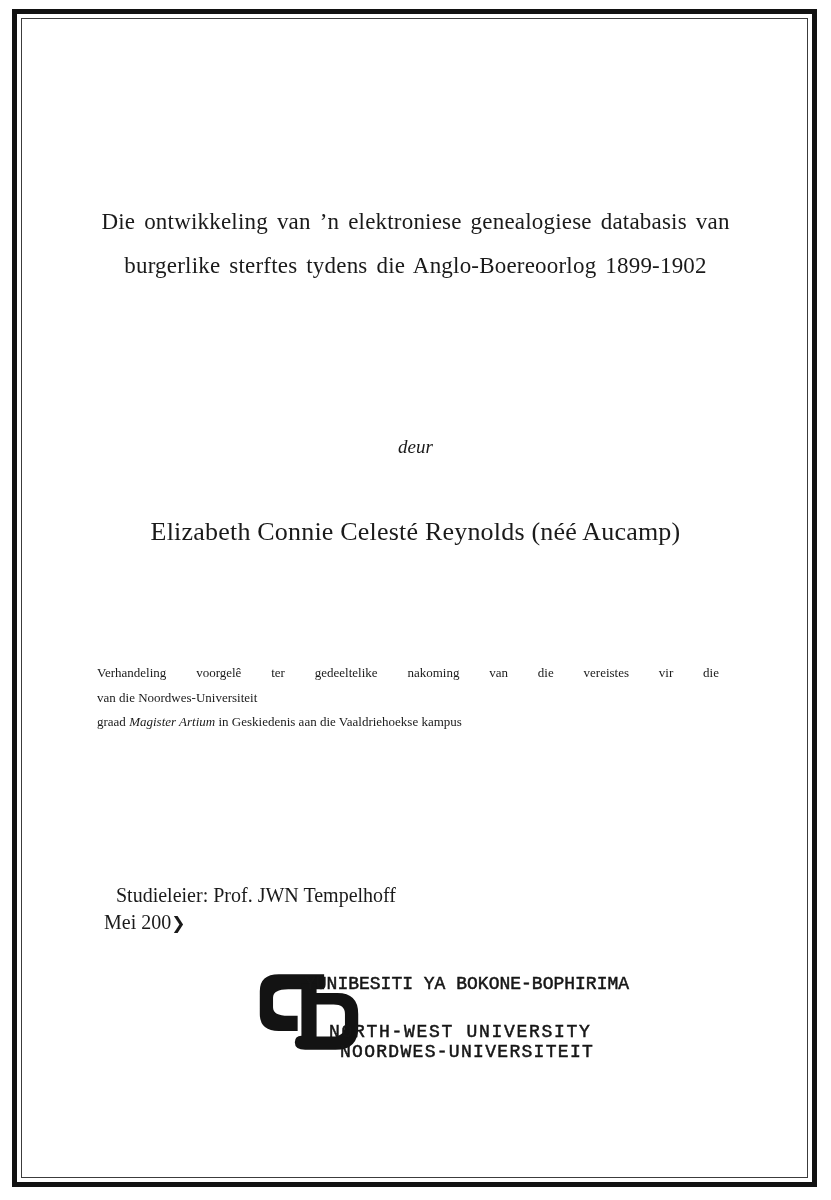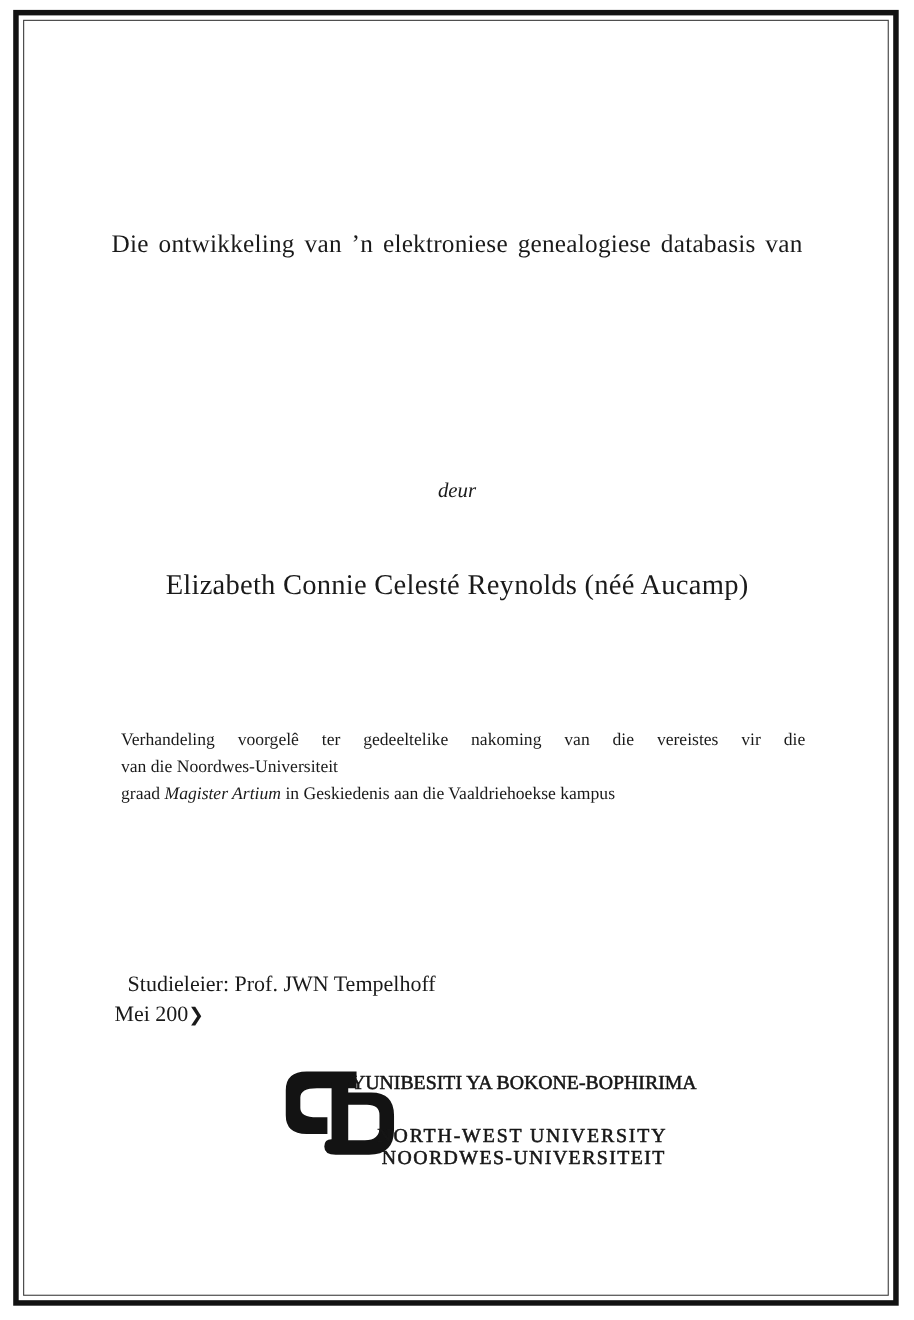--- a/index.html
+++ b/index.html
@@ -41,22 +41,22 @@
   }
   .author {
     position: absolute;
     top: 517px; left: 0; right: 0;
     text-align: center;
     font-size: 26px;
     letter-spacing: 0.2px;
   }
   .statement {
     position: absolute;
-    top: 661px; left: 110px; width: 622px;
-    font-size: 16px;
+    top: 661px; left: 97px; width: 622px;
+    font-size: 13px;
     line-height: 24.5px;
   }
   .statement .justified {
     text-align: justify;
     text-align-last: justify;
   }
   .supervisor {
     position: absolute;
     top: 884px; left: 104px;
     font-size: 20px;
@@ -76,41 +76,42 @@
     position: absolute;
     top: 966px; left: 256px;
     width: 330px; height: 92px;
   }
   .logo-mark {
     position: absolute;
     left: 0; top: 2px;
   }
   .logo-text {
     position: absolute;
-    left: 63px; top: 8px;
-    font-family: Liberation Serif, serif;
+    left: 49px; top: 8px;
+    font-family: Liberation Mono, monospace;
     font-size: 18px;
     line-height: 20px;
     color: #161616;
     -webkit-text-stroke: 0.5px currentColor;
     white-space: nowrap;
   }
   .logo-text .lt2 { margin-left: 24px; letter-spacing: 1.7px; margin-top: 28px; }
   .logo-text .lt3 { letter-spacing: 1.3px; text-align: center; }
 </style>
 </head>
 <body>
 
 <div class="page">
 
   <div class="frame-outer"></div>
   <div class="frame-inner"></div>
 
   <div class="title">
     <div>Die ontwikkeling van ’n elektroniese genealogiese databasis van</div>
+    <div>burgerlike sterftes tydens die Anglo-Boereoorlog 1899-1902</div>
   </div>
 
   <div class="byline">deur</div>
 
   <div class="author">Elizabeth Connie Celesté Reynolds (néé Aucamp)</div>
 
   <div class="statement">
     <div class="justified">Verhandeling voorgelê ter gedeeltelike nakoming van die vereistes vir die</div>
     <div>van die Noordwes-Universiteit</div>
     <div><span>graad </span><em>Magister Artium</em><span> in Geskiedenis aan die Vaaldriehoekse kampus</span></div>

